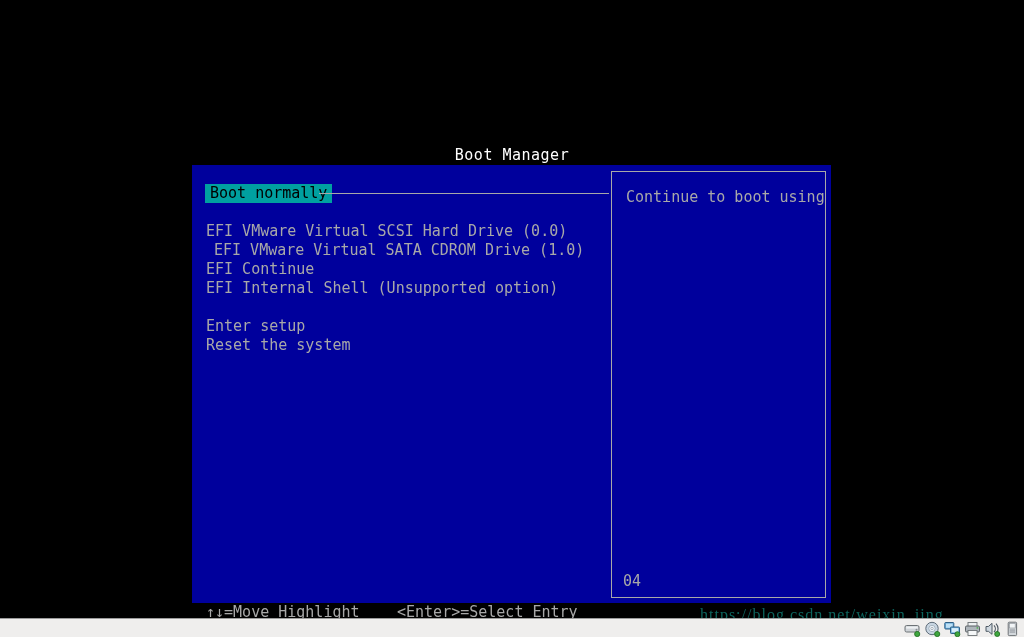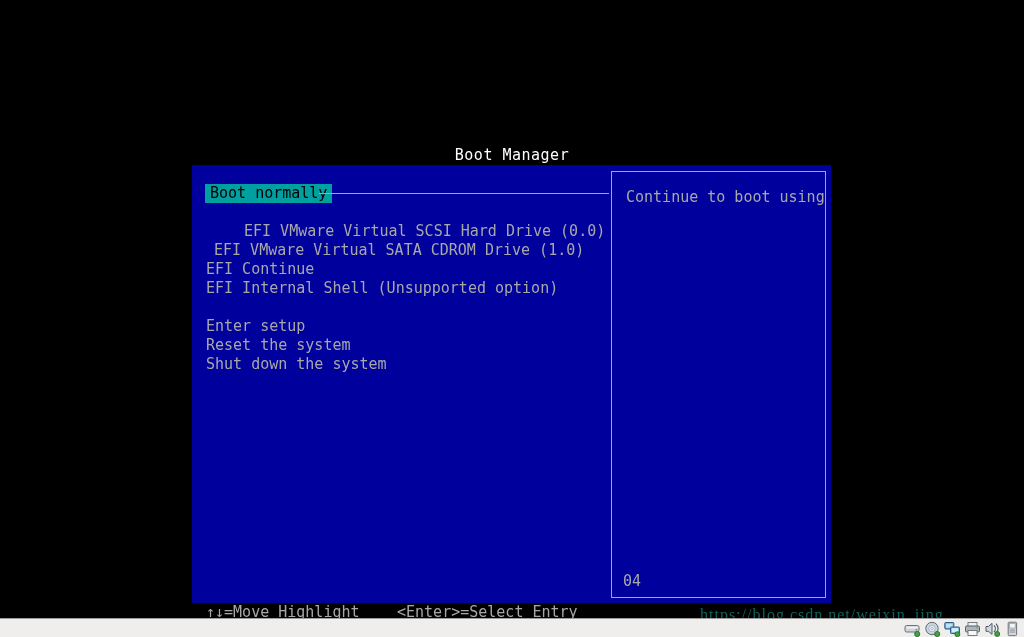--- a/index.html
+++ b/index.html
@@ -194,33 +194,32 @@
   <div id="fw-title">Boot Manager</div>
 
   <div id="fw-panel">
 
     <div id="menu-column">
 
       <div class="menu-item selected" style="top:19px;">Boot normally</div>
 
       <div id="selection-rule"></div>
 
-      <div class="menu-item" style="top:57px;margin-left:38px;">EFI VMware Virtual SCSI Hard Drive (0.0)</div>
+      <div class="menu-item" style="top:57px;">EFI VMware Virtual SCSI Hard Drive (0.0)</div>
 
       <div class="menu-item" style="top:76px;margin-left:8px;">EFI VMware Virtual SATA CDROM Drive (1.0)</div>
 
       <div class="menu-item" style="top:95px;">EFI Continue</div>
 
       <div class="menu-item" style="top:114px;">EFI Internal Shell (Unsupported option)</div>
 
       <div class="menu-item" style="top:152px;">Enter setup</div>
 
       <div class="menu-item" style="top:171px;">Reset the system</div>
 
-      <div class="menu-item" style="top:190px;">Shut down the system</div>
     </div>
 
     <div id="help-box">
       <div class="help-line" style="top:16px;text-align:center;">Continue to boot using</div>
       <div id="help-counter">04</div>
     </div>
 
   </div>
 
   <div id="hint-bar">

